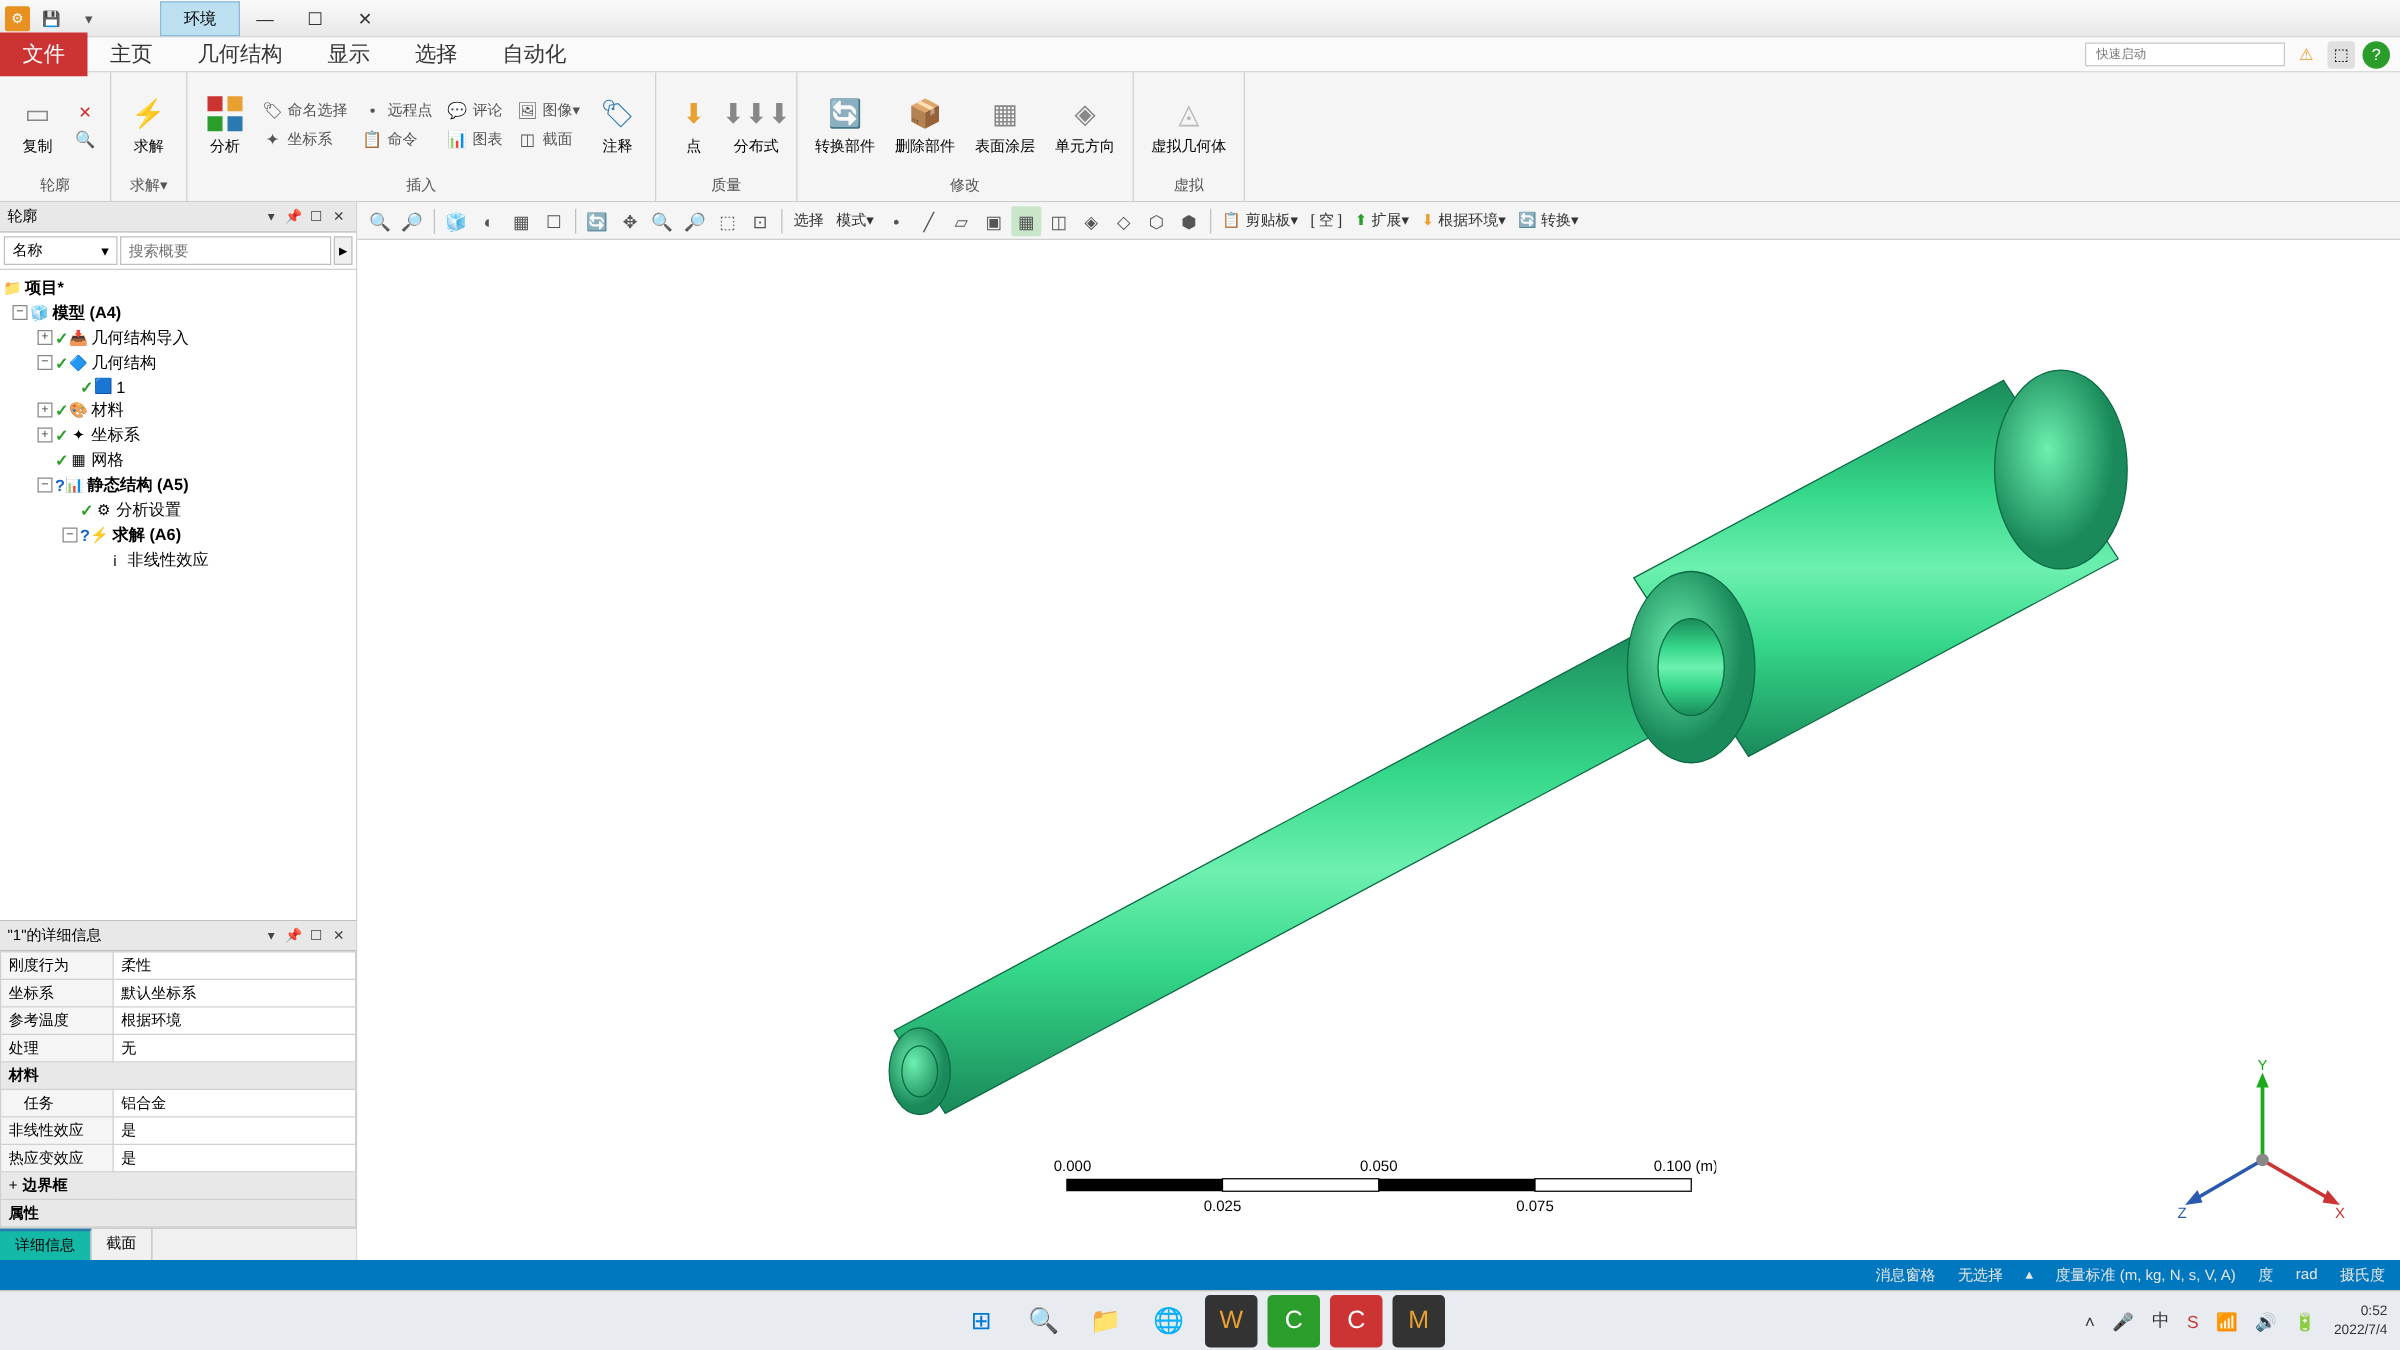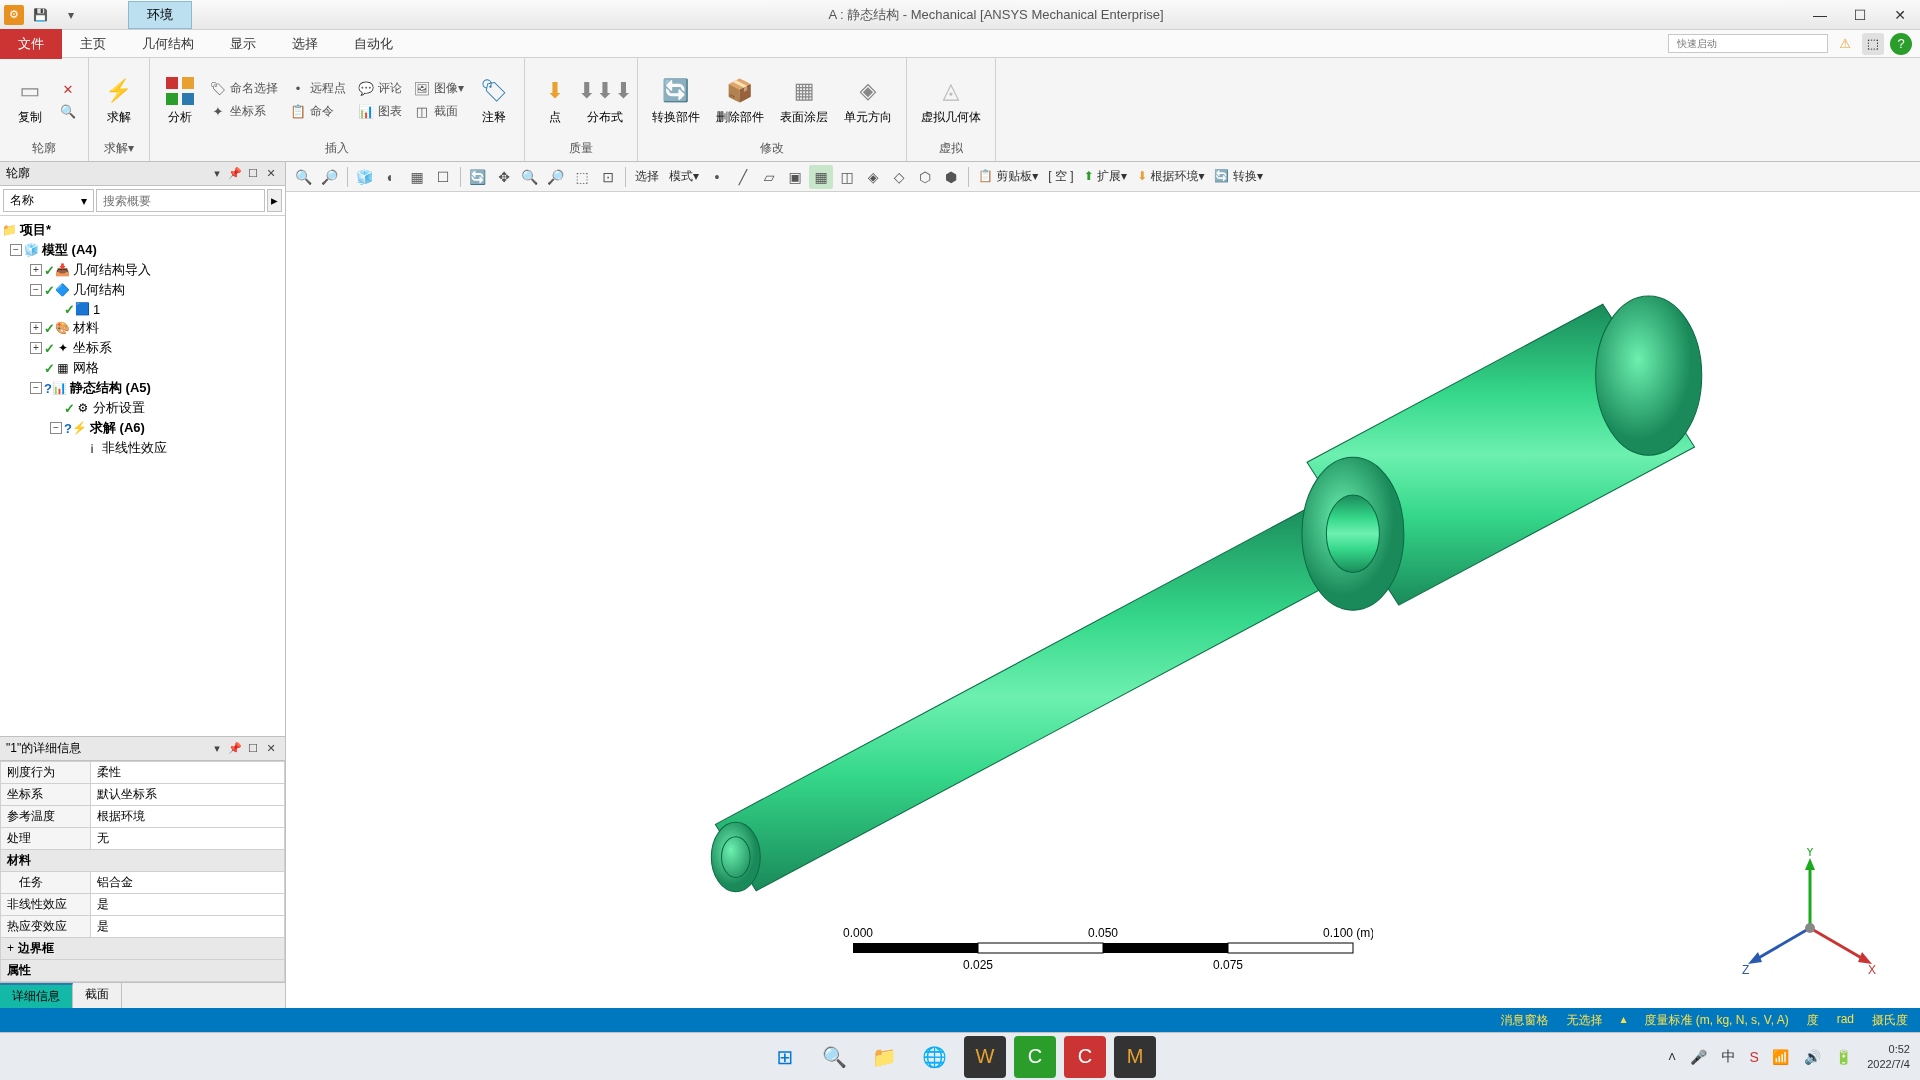--- a/index.html
+++ b/index.html
@@ -10,21 +10,21 @@
 .titlebar-left { display: flex; align-items: center; gap: 4px; padding-left: 4px; }
 .app-icon { width: 20px; height: 20px; background: #e89020; border-radius: 2px; display: flex; align-items: center; justify-content: center; color: white; font-size: 11px; }
 .qat-btn { width: 26px; height: 22px; display: flex; align-items: center; justify-content: center; color: #555; }
 .env-tab { background: #bce0f0; padding: 4px 18px; border: 1px solid #8abad8; font-size: 13px; margin-left: 40px; }
 .title-center { flex: 1; text-align: center; color: #555; font-size: 13px; }
 .win-controls { display: flex; }
 .win-btn { width: 40px; height: 28px; display: flex; align-items: center; justify-content: center; font-size: 14px; color: #333; }
 
 
 .ribbon-tabs { height: 28px; background: #fafafa; display: flex; align-items: center; border-bottom: 1px solid #d0d0d0; }
-.rtab { padding: 6px 18px; font-size: 13px; color: #333; cursor: pointer; }
+.rtab { padding: 6px 18px; font-size: 17px; color: #333; cursor: pointer; }
 .rtab.active { background: #cc3333; color: white; }
 .ribbon-right { margin-left: auto; display: flex; align-items: center; gap: 6px; padding-right: 8px; }
 .quick-input { border: 1px solid #c8c8c8; padding: 3px 8px; width: 160px; font-size: 10px; color: #999; background: white; }
 .help-btn { width: 22px; height: 22px; display: flex; align-items: center; justify-content: center; border-radius: 3px; font-size: 13px; }
 
 
 .ribbon { height: 104px; background: #f5f5f5; display: flex; border-bottom: 1px solid #c0c0c0; }
 .rgroup { border-right: 1px solid #d0d0d0; display: flex; flex-direction: column; padding: 4px 8px; }
 .rgroup-body { flex: 1; display: flex; align-items: center; gap: 4px; }
 .rgroup-label { text-align: center; font-size: 12px; color: #555; padding-top: 2px; }
@@ -79,42 +79,41 @@
 
 .shaft-svg { position: absolute; top: 0; left: 0; width: 100%; height: 100%; }
 
 
 .scalebar { position: absolute; bottom: 30px; left: 50%; transform: translateX(-50%); }
 
 
 .triad { position: absolute; bottom: 20px; right: 40px; width: 140px; height: 140px; }
 
 
-.statusbar { height: 24px; background: #0078bf; color: #fde047; display: flex; align-items: center; font-size: 12px; }
+.statusbar { height: 24px; background: #0078bf; color: #e5e5e5; display: flex; align-items: center; font-size: 12px; }
 .status-right { margin-left: auto; display: flex; gap: 18px; padding-right: 12px; }
 
 
 .taskbar { height: 48px; background: #e8ecf0; display: flex; align-items: center; justify-content: center; border-top: 1px solid #c0c0c0; position: relative; }
 .task-icons { display: flex; gap: 8px; }
 .task-icon { width: 42px; height: 42px; border-radius: 4px; display: flex; align-items: center; justify-content: center; font-size: 20px; cursor: pointer; }
 .tray { position: absolute; right: 10px; display: flex; align-items: center; gap: 14px; font-size: 12px; color: #333; }
 .tray-icon { cursor: pointer; font-size: 14px; }
 .clock { text-align: right; line-height: 1.3; font-size: 11px; }
 </style>
 </head>
 <body>
 
 <div class="titlebar">
   <div class="titlebar-left">
     <div class="app-icon">⚙</div>
     <div class="qat-btn">💾</div>
     <div class="qat-btn">▾</div>
     <div class="env-tab">环境</div>
   </div>
-  <div class="title-center">A : 静态结构 - Mechanical [ANSYS Mechanical Enterprise]</div>
   <div class="win-controls">
     <div class="win-btn">—</div>
     <div class="win-btn">☐</div>
     <div class="win-btn close">✕</div>
   </div>
 </div>
 
 <div class="ribbon-tabs">
   <div class="rtab active">文件</div>
   <div class="rtab">主页</div>

